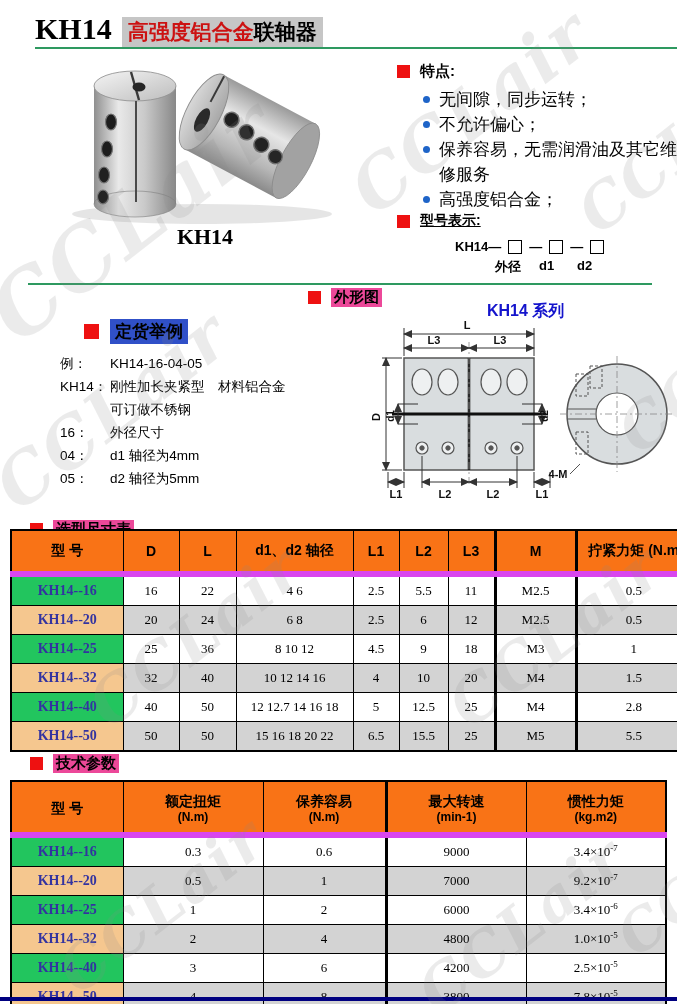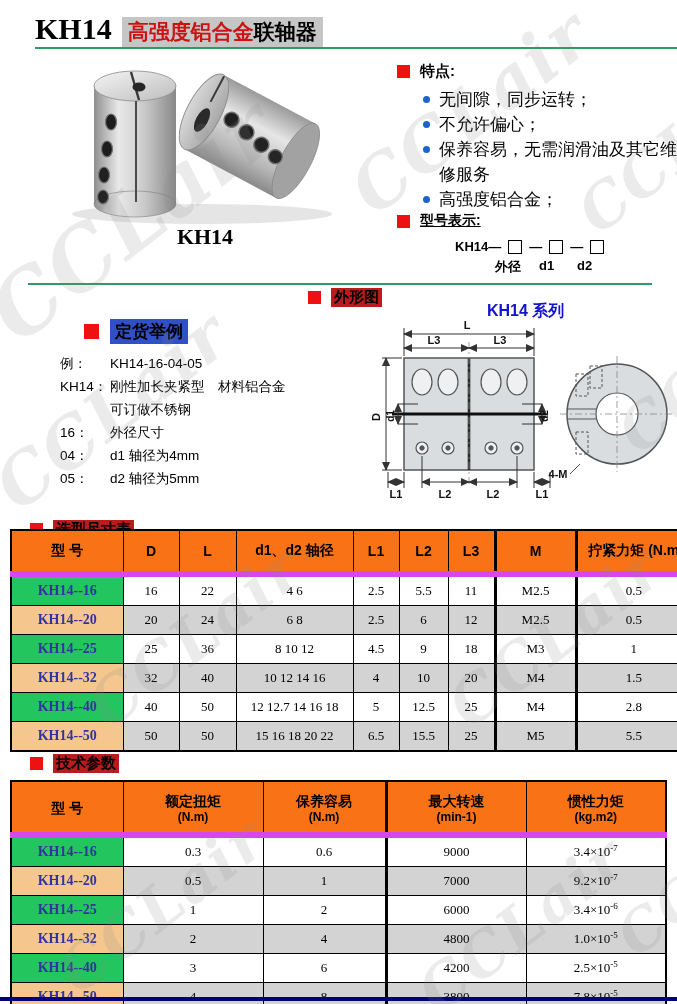--- a/index.html
+++ b/index.html
@@ -19,21 +19,21 @@
   .rule1{left:35px;top:47px;width:642px;}
   .rule2{left:28px;top:283px;width:624px;}
   .rule-navy{position:absolute;left:0;top:997px;width:677px;height:4px;background:#000080;z-index:2;}
   
   .photo{position:absolute;left:52px;top:56px;z-index:1;}
   .photo-caption{position:absolute;left:150px;top:224px;width:110px;text-align:center;z-index:2;
       font-family:"Liberation Serif","DejaVu Serif",serif;font-weight:bold;font-size:22px;}
   
   .sec-head{display:flex;align-items:center;gap:10px;}
   .sq{width:13px;height:13px;background:#ee1111;flex:0 0 auto;}
-  .hl-gray{background:#b91c1c;padding:0 3px;}
+  .hl-gray{background:#ec4899;padding:0 3px;}
   .hl-blue{background:#3050c8;padding:1px 5px;color:#000;}
   
   .features{position:absolute;left:397px;top:62px;width:280px;z-index:2;}
   .features .sec-title{font-weight:bold;font-size:15px;}
   .feat-list{margin:6px 0 0 26px;padding:0;list-style:none;}
   .feat-list li{display:flex;gap:9px;font-size:17px;line-height:25px;}
   .dot{width:7px;height:7px;border-radius:50%;background:#1e64c8;margin-top:9px;flex:0 0 auto;}
   
   .model-code{position:absolute;left:397px;top:212px;z-index:2;}
   .model-code .sec-title{font-weight:bold;font-size:14px;text-decoration:underline;}

